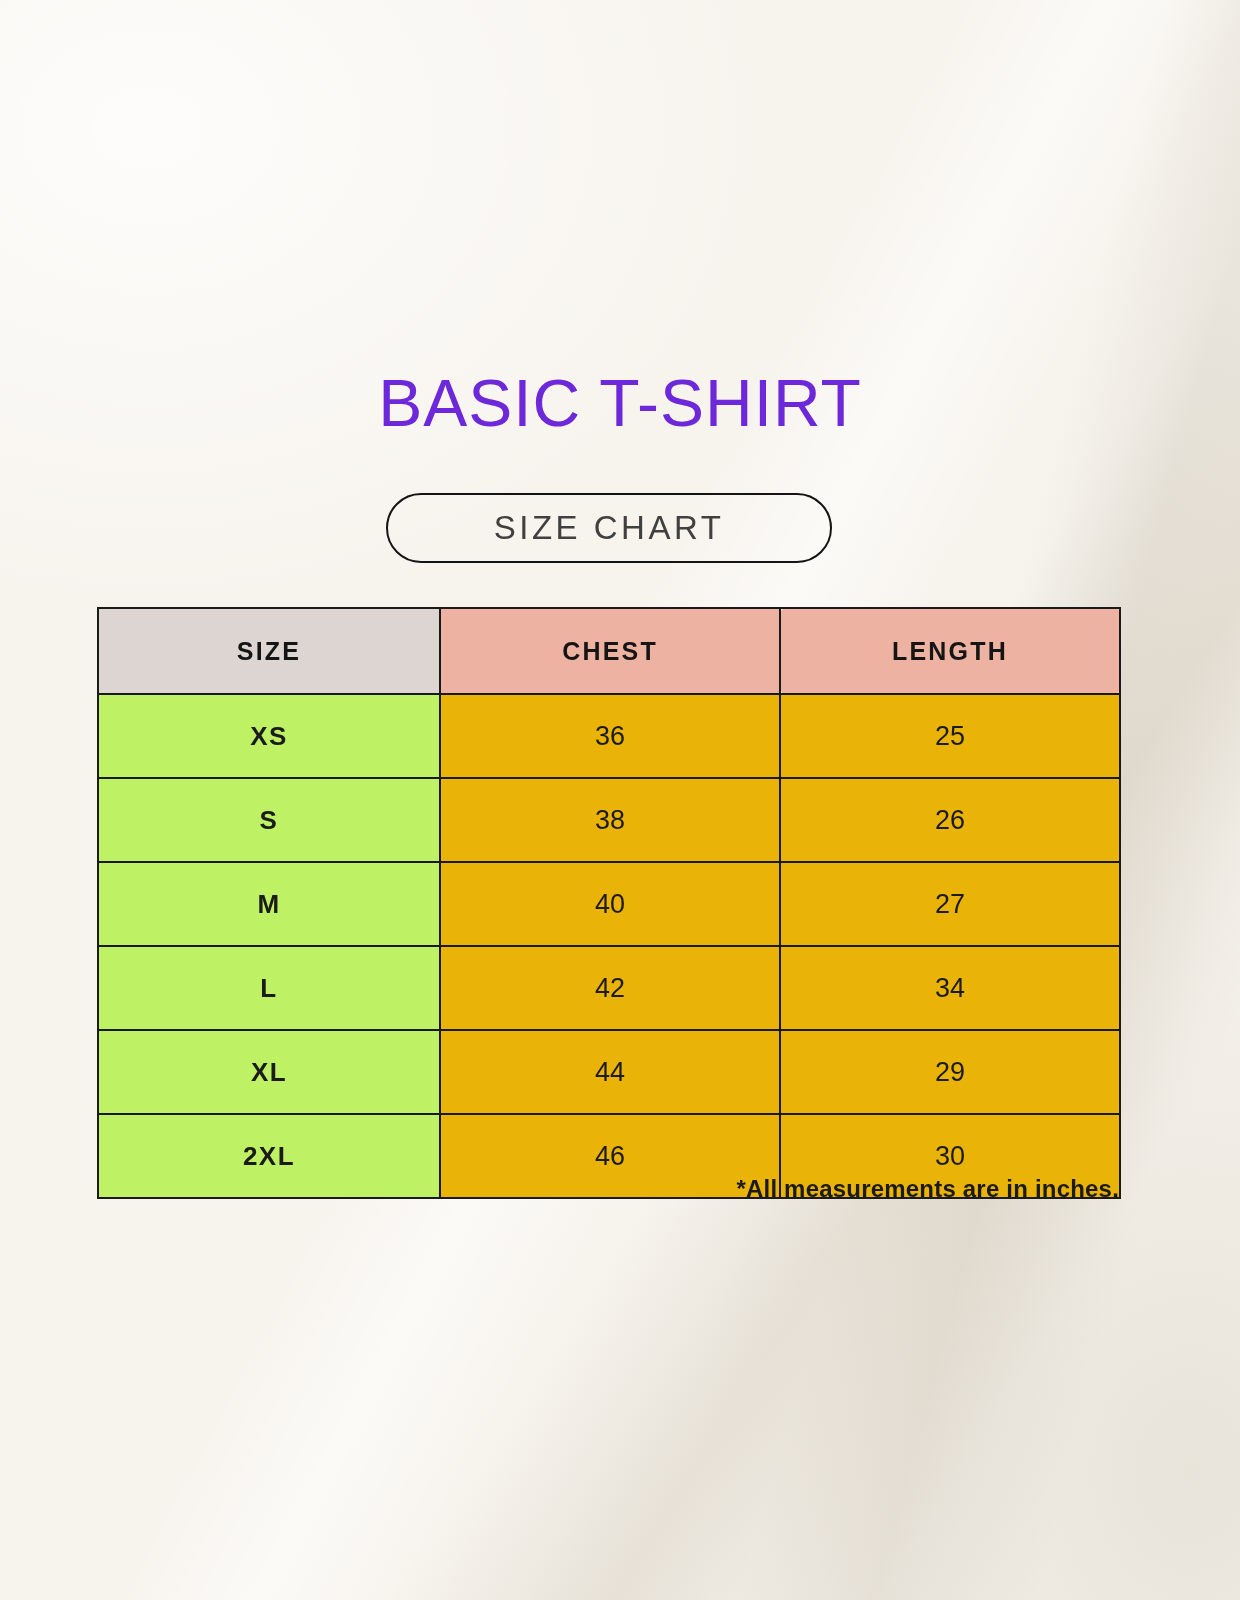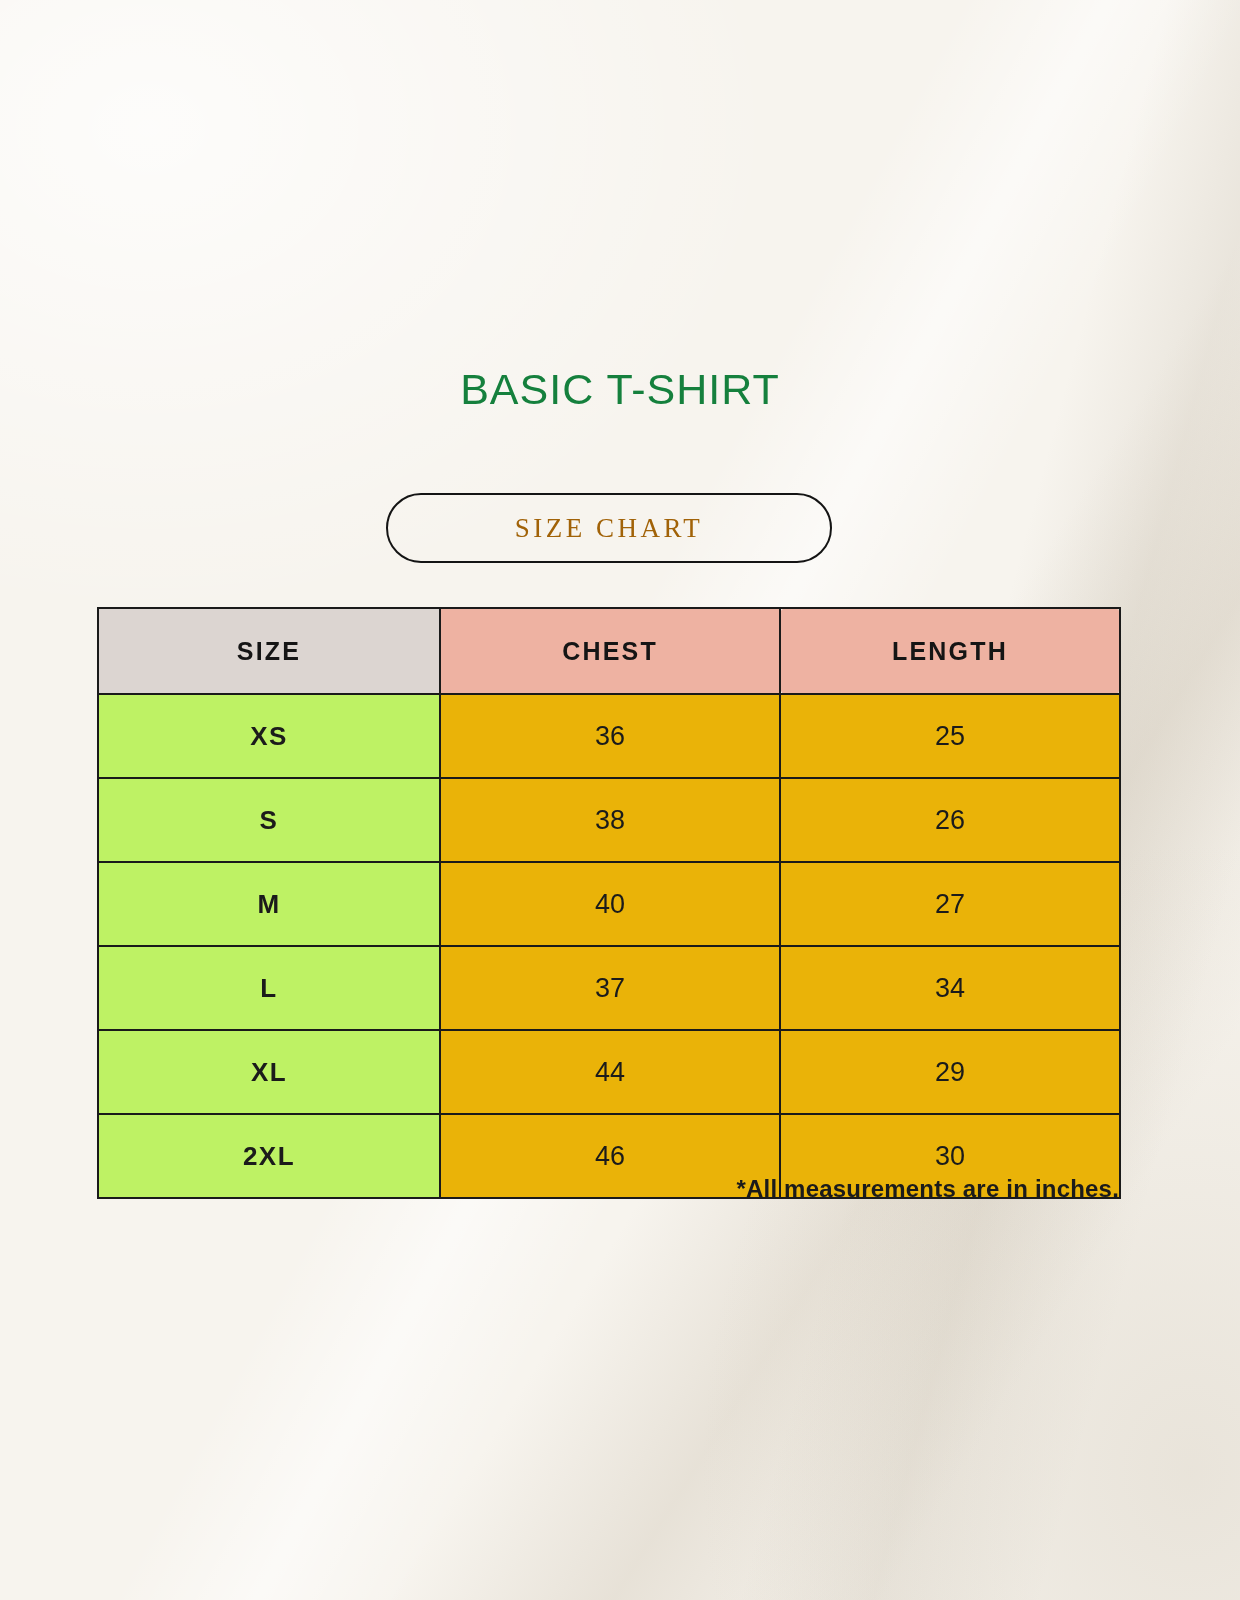--- a/index.html
+++ b/index.html
@@ -60,47 +60,46 @@
     height: 1600px;
     box-sizing: border-box;
   }
 
   .title {
     position: absolute;
     top: 365px;
     left: 0;
     width: 1240px;
     text-align: center;
-    font-size: 43px;
+    font-size: 66px;
     font-weight: 400;
     letter-spacing: 1px;
-    color: #15803d;
+    color: #6d28d9;
     font-family: "Liberation Sans", sans-serif;
   }
 
   .pill {
     position: absolute;
     top: 493px;
     left: 386px;
     width: 446px;
     height: 70px;
     box-sizing: border-box;
     border: 2px solid #141414;
     border-radius: 36px;
     display: flex;
     align-items: center;
     justify-content: center;
     background: transparent;
   }
   .pill-label {
-    font-size: 27px;
+    font-size: 33px;
     font-weight: 500;
     letter-spacing: 3.5px;
-    color: #a16207;
-    font-family: Liberation Serif, serif;
+    color: #404040;
   }
 
   table.size-chart {
     position: absolute;
     top: 607px;
     left: 97px;
     width: 1022px;
     border-collapse: collapse;
     table-layout: fixed;
   }
@@ -195,21 +194,21 @@
         <td class="c-val">38</td>
         <td class="c-val">26</td>
       </tr>
       <tr>
         <td class="c-size">M</td>
         <td class="c-val">40</td>
         <td class="c-val">27</td>
       </tr>
       <tr>
         <td class="c-size">L</td>
-        <td class="c-val">37</td>
+        <td class="c-val">42</td>
         <td class="c-val">34</td>
       </tr>
       <tr>
         <td class="c-size">XL</td>
         <td class="c-val">44</td>
         <td class="c-val">29</td>
       </tr>
       <tr>
         <td class="c-size">2XL</td>
         <td class="c-val">46</td>

